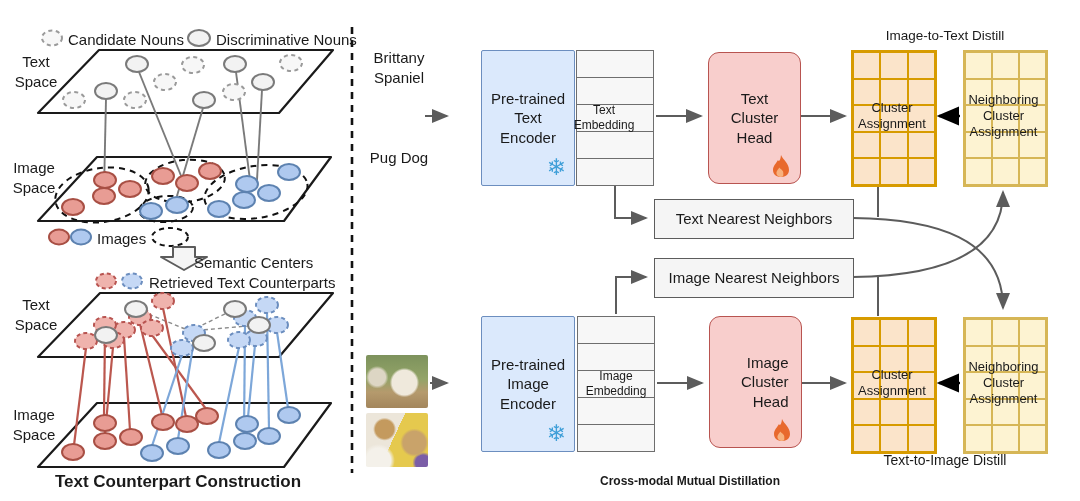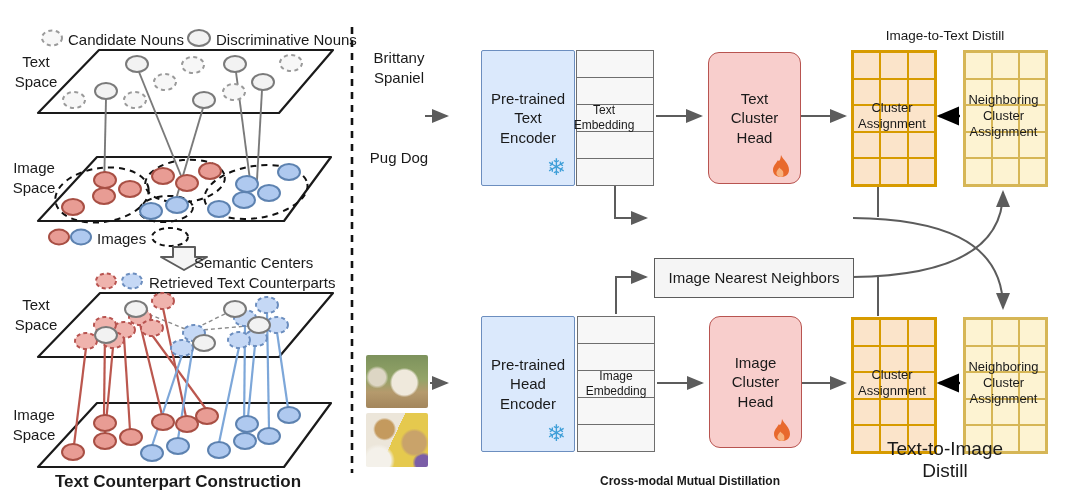--- a/index.html
+++ b/index.html
@@ -262,21 +262,21 @@
 
   <div class="dogimg" id="dog1"></div>
   <div class="dogimg" id="dog2"></div>
   <div class="dogimg" id="dog3"></div>
 
   <div class="abs encoder ctr f15" style="left:453px;top:50px;width:92px;height:134px;">
     <div style="width:80px;">Pre-trained Text Encoder</div>
     <span class="snow">❄</span>
   </div>
   <div class="abs encoder ctr f15" style="left:453px;top:316px;width:92px;height:134px;">
-    <div style="width:80px;">Pre-trained Head Encoder</div>
+    <div style="width:80px;">Pre-trained Image Encoder</div>
     <span class="snow">❄</span>
   </div>
 
   <div class="abs stack" style="left:576px;top:50px;width:78px;height:136px;">
       <div class="srow"></div>
       <div class="srow"></div>
       <div class="srow"></div>
       <div class="srow"></div>
       <div class="srow"></div>
     </div>
@@ -294,21 +294,21 @@
       <span style="width:66px;">Image Embedding</span>
     </div>
 
   <div class="abs head ctr f15" style="left:708px;top:52px;width:91px;height:130px;">
     <div style="width:66px;">Text Cluster Head</div>
     <svg class="abs" width="20" height="24" viewBox="0 0 20 24" style="right:9px;bottom:5px;">
       <path d="M10 1 C12 6 18 9 18 16 C18 20.4 14.4 23 10 23 C5.6 23 2 20.4 2 16 C2 12 5 9.5 7 6 C7.8 8 9.4 7 10 1 Z" fill="#e8692d"></path>
       <path d="M10 23 C7.2 23 5.4 21.2 5.4 18.8 C5.4 16.8 7.4 15.4 8.4 13.5 C9.4 15.4 12.3 16 12.3 18.8 C12.3 21.2 12.8 23 10 23 Z" fill="#f7b27f"></path>
     </svg>
   </div>
-  <div class="abs head ctr f15" style="left:709px;top:316px;width:91px;height:130px;">
+  <div class="abs head ctr f15" style="left:709px;top:316px;width:91px;height:130px;text-align:right;">
     <div style="width:66px;">Image Cluster Head</div>
     <svg class="abs" width="20" height="24" viewBox="0 0 20 24" style="right:9px;bottom:5px;">
       <path d="M10 1 C12 6 18 9 18 16 C18 20.4 14.4 23 10 23 C5.6 23 2 20.4 2 16 C2 12 5 9.5 7 6 C7.8 8 9.4 7 10 1 Z" fill="#e8692d"></path>
       <path d="M10 23 C7.2 23 5.4 21.2 5.4 18.8 C5.4 16.8 7.4 15.4 8.4 13.5 C9.4 15.4 12.3 16 12.3 18.8 C12.3 21.2 12.8 23 10 23 Z" fill="#f7b27f"></path>
     </svg>
   </div>
 
   <div class="abs grid grid-orange" style="left:851px;top:50px;width:82px;height:133px;">
       <div class="cell"></div>
       <div class="cell"></div>
@@ -389,23 +389,26 @@
       <div class="cell"></div>
       <div class="cell"></div>
     </div>
   <div class="abs ctr f13" style="left:959px;top:355px;width:89px;height:56px;">
       <span style="width:84px;">Neighboring Cluster Assignment</span>
     </div>
 
   <div class="abs ctr" style="left:875px;top:27px;width:140px;height:16px;font-size:13.5px;">
       <span>Image-to-Text Distill</span>
     </div>
-  <div class="abs ctr" style="left:875px;top:452px;width:140px;height:16px;font-size:19px;">
+  <div class="abs ctr" style="left:875px;top:452px;width:140px;height:16px;font-size:14px;">
       <span>Text-to-Image Distill</span>
     </div>
 
+  <div class="abs nnbox ctr f15" style="left:654px;top:199px;width:198px;height:38px;">
+      <span>Text Nearest Neighbors</span>
+    </div>
   <div class="abs nnbox ctr f15" style="left:654px;top:258px;width:198px;height:38px;">
       <span>Image Nearest Neighbors</span>
     </div>
 
   <div class="lbl bold ctr" style="left:560px;top:474px;width:260px;font-size:12px;">Cross-modal Mutual Distillation</div>
 
 </div>
 
 </body></html>

